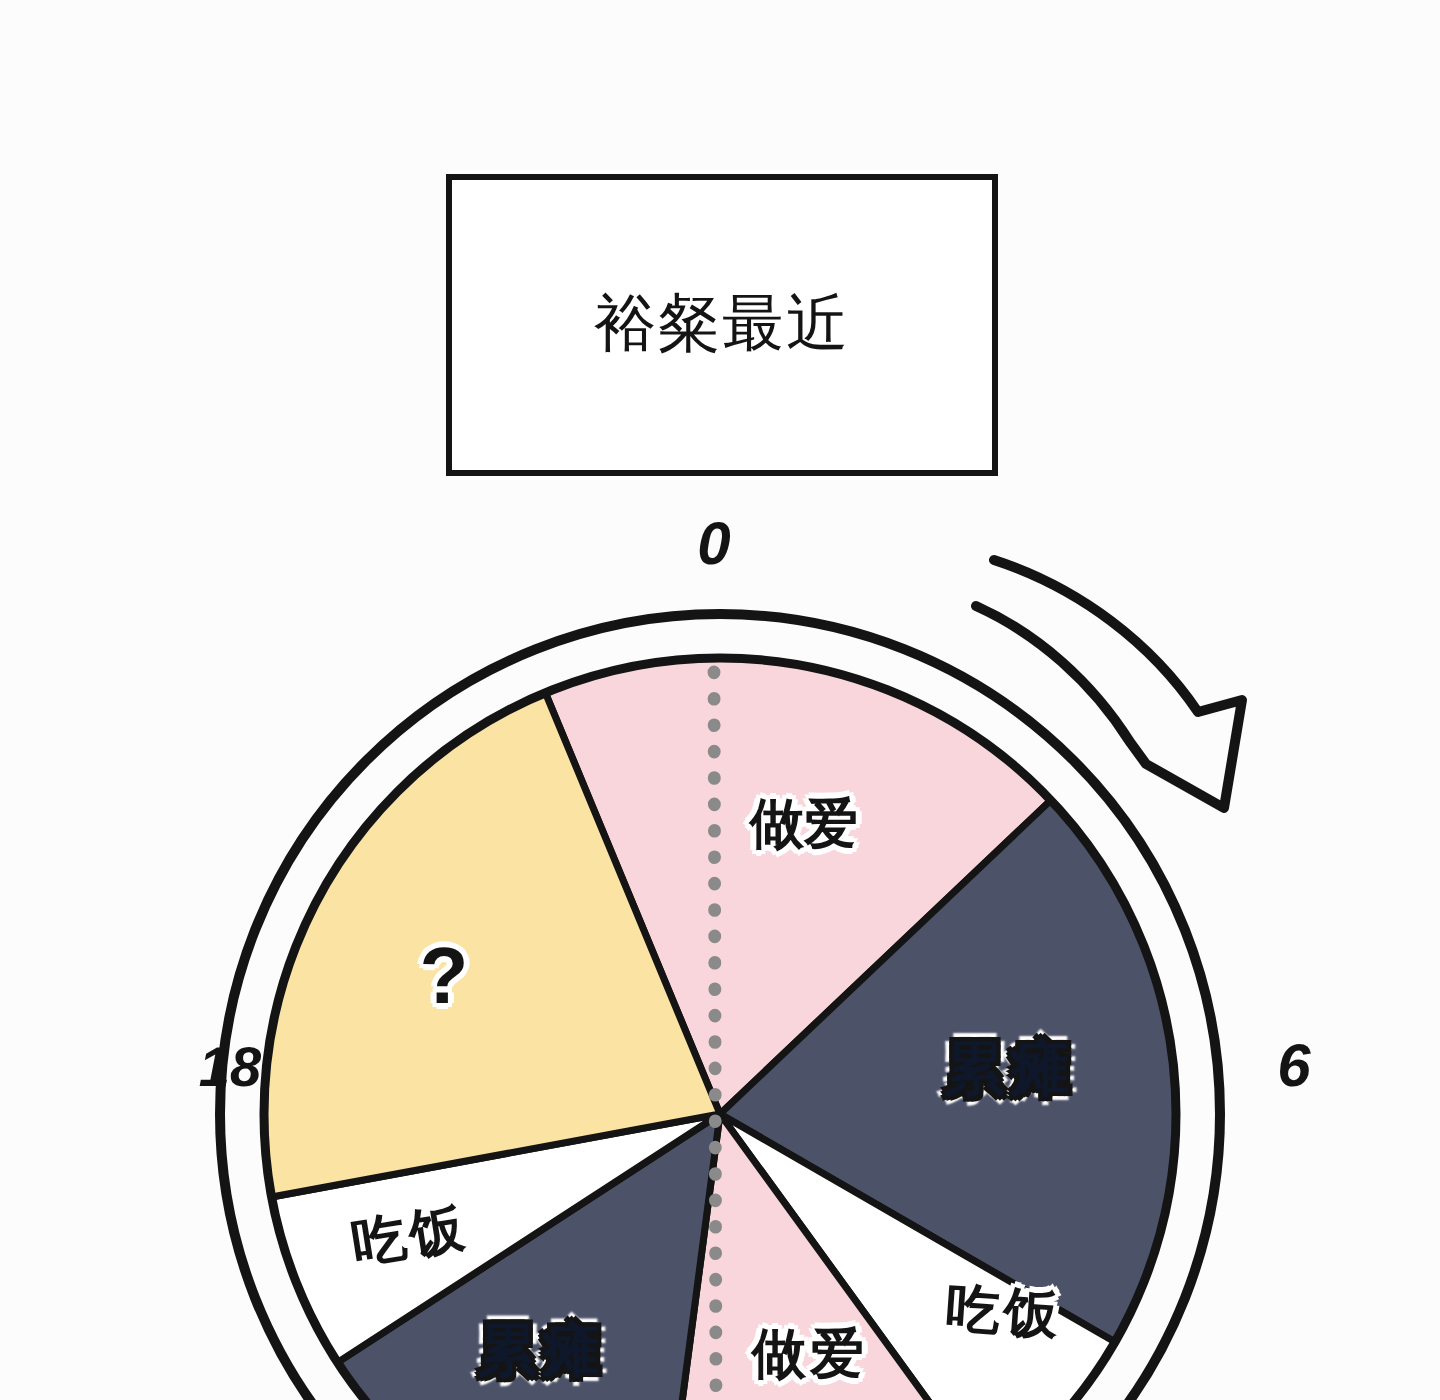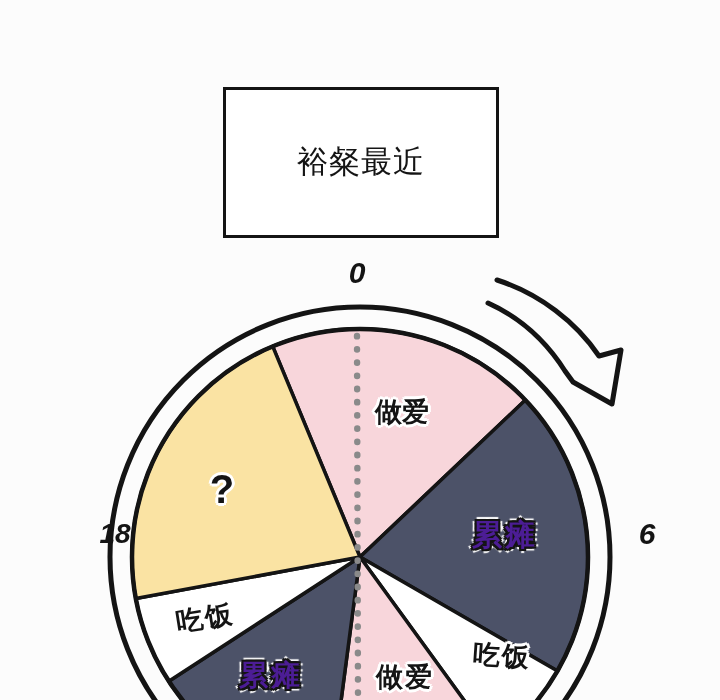--- a/index.html
+++ b/index.html
@@ -42,21 +42,21 @@
     pointer-events: none;
   }
   
   .halo-white {
     text-shadow:
       -2px -2px 0 #fff, 2px -2px 0 #fff, -2px 2px 0 #fff, 2px 2px 0 #fff,
       -3px 0 0 #fff, 3px 0 0 #fff, 0 -3px 0 #fff, 0 3px 0 #fff;
   }
   
   .outline-black {
-    color: #4c1d95;
+    color: #0f172a;
     text-shadow:
       -2px -2px 0 #141414, 2px -2px 0 #141414, -2px 2px 0 #141414, 2px 2px 0 #141414,
       -2px 0 0 #141414, 2px 0 0 #141414, 0 -2px 0 #141414, 0 2px 0 #141414,
       -4px 0 1px #ffffff, 4px 0 1px #ffffff, 0 -4px 1px #ffffff, 0 4px 1px #ffffff;
   }
   .lbl-love-top   { left: 402px; top: 412px; font-size: 27px; line-height: 1.35; }
   .lbl-collapse-r { left: 505px; top: 535px; font-size: 30px; letter-spacing: 3px; }
   .lbl-eat-r      { left: 502px; top: 656px; font-size: 27px; letter-spacing: 2px; transform: translate(-50%,-50%) rotate(4deg); }
   .lbl-love-b     { left: 405px; top: 677px; font-size: 27px; letter-spacing: 2px; }
   .lbl-collapse-b { left: 271px; top: 676px; font-size: 29px; letter-spacing: 3px; }

